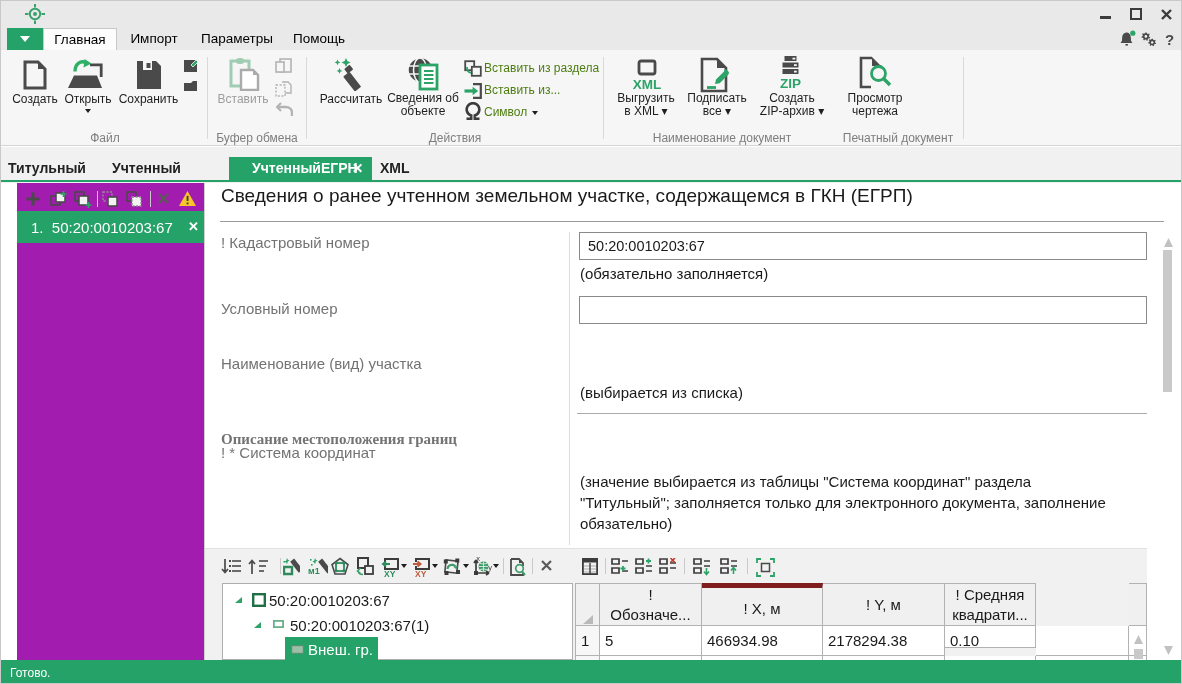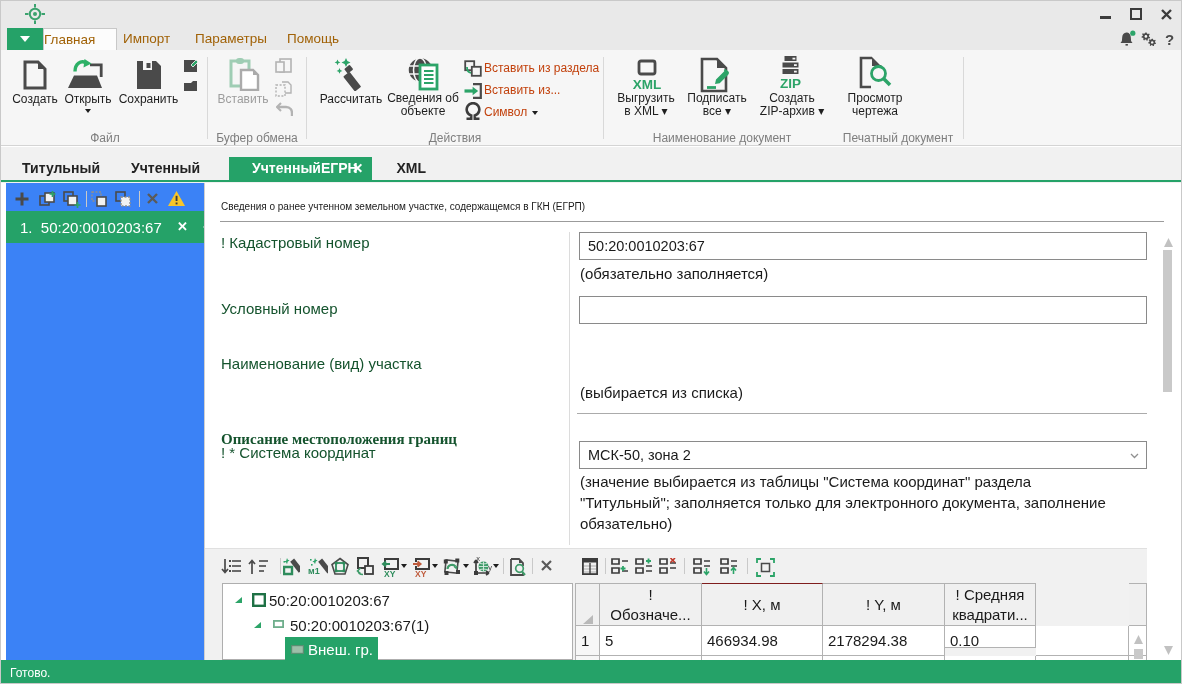--- a/index.html
+++ b/index.html
@@ -7,46 +7,46 @@
 body { font-family:"Liberation Sans", sans-serif; position:relative; background:#fff; color:#1a1a1a; }
 .abs { position:absolute; }
 #frame { position:absolute; left:0; top:0; width:1182px; height:684px; border:1px solid #c9c9c9; pointer-events:none; z-index:99; }
 
 #titlebar { position:absolute; left:0; top:0; width:1182px; height:28px; background:#e9e9e9; }
 #title-text { position:absolute; left:59px; top:8px; font-size:11px; color:#2b2b2b; }
 
 #ribbontabs { position:absolute; left:0; top:28px; width:1182px; height:22px; background:#e9e9e9; }
 #greenbtn { position:absolute; left:7px; top:0px; width:36px; height:22px; background:#25a268; }
 #greenbtn:after { content:""; position:absolute; left:13px; top:8px; border-left:5px solid transparent; border-right:5px solid transparent; border-top:6px solid #fff; }
-.rtab { position:absolute; top:0; height:22px; font-size:13.5px; line-height:21px; color:#a16207; }
+.rtab { position:absolute; top:0; height:22px; font-size:13.5px; line-height:21px; text-align:center; color:#000000; }
 #rtab-active { background:#fcfcfc; border:1px solid #c8c8c8; border-bottom:none; }
 
 #ribbon { position:absolute; left:0; top:50px; width:1182px; height:96px; background:#f6f6f6; border-bottom:1px solid #d4d4d4; }
 .gsep { position:absolute; top:7px; height:82px; width:1px; background:#d9d9d9; }
 .glabel { position:absolute; top:81px; font-size:12px; color:#7e7e7e; text-align:center; }
 .biglabel { position:absolute; font-size:12px; color:#1e1e1e; text-align:center; line-height:13px; top:43px; }
-.smalllabel { position:absolute; font-size:12px; color:#c2410c; }
+.smalllabel { position:absolute; font-size:12px; color:#4d7c0f; }
 
 #doctabs { position:absolute; left:0; top:147px; width:1182px; height:36px; background:#f1f1f1; }
-.dtab { position:absolute; top:10px; height:23px; font-size:14px; font-weight:700; line-height:23px; color:#222; text-align:right; }
+.dtab { position:absolute; top:10px; height:23px; font-size:14px; font-weight:700; line-height:23px; color:#222; text-align:left; }
 #dtab-act { background:#25a268; color:#fff; }
 #doctab-underline { position:absolute; left:0; top:33px; width:1182px; height:2px; background:#25a268; }
 
-#leftpanel { position:absolute; left:6px; top:183px; width:204px; height:477px; background:#3b82f6; }
+#leftpanel { position:absolute; left:17px; top:183px; width:204px; height:477px; background:#a21caf; }
 #lsplit { position:absolute; left:204px; top:183px; width:1px; height:477px; background:#cfcfcf; }
 #selitem { position:absolute; left:0px; top:28px; width:204px; height:32px; background:#25a268; color:#fff; }
 #selitem .txt { position:absolute; left:14px; top:8px; font-size:15px; }
 #selitem .x { position:absolute; left:171px; top:8px; font-size:13px; font-weight:700; }
 #selnotch { position:absolute; left:197px; top:39px; width:0; height:0; border-top:5.5px solid transparent; border-bottom:5.5px solid transparent; border-right:7px solid #fff; }
 
 #main { position:absolute; left:205px; top:183px; width:977px; height:477px; background:#fff; }
-#form-title { position:absolute; left:16px; top:18px; font-size:10px; color:#1a1a1a; }
+#form-title { position:absolute; left:16px; top:2px; font-size:19px; color:#1a1a1a; }
 #title-line { position:absolute; left:15px; top:38px; width:944px; height:1px; background:#9b9b9b; }
 #vline { position:absolute; left:364px; top:49px; width:1px; height:313px; background:#dcdcdc; }
-.flabel { position:absolute; left:16px; font-size:15px; color:#14532d; }
+.flabel { position:absolute; left:16px; font-size:15px; color:#737373; }
 .field { position:absolute; left:374px; width:568px; height:28px; border:1px solid #8a8a8a; background:#fff; font-size:14.5px; line-height:26px; padding-left:8px; }
 .fnote { position:absolute; left:375px; font-size:15px; color:#1a1a1a; line-height:21px; }
 .chev { position:absolute; right:7px; top:11px; width:9px; height:6px; }
 #sb-up { position:absolute; left:959px; top:55px; }
 #sb-thumb { position:absolute; left:958px; top:67px; width:9px; height:142px; background:#c9c9c9; }
 #sb-dn { position:absolute; left:959px; top:463px; }
 
 #bottom { position:absolute; left:205px; top:548px; width:942px; height:112px; background:#f1f1f1; border-top:1px solid #e0e0e0; }
 .tsep { position:absolute; top:9px; width:1px; height:16px; background:#c9c9c9; }
 #tree { position:absolute; left:17px; top:34px; width:351px; height:77px; background:#fff; border:1px solid #aeaeae; font-size:15px; }
@@ -299,25 +299,20 @@
   <div class="flabel" style="top:51px;">! Кадастровый номер</div>
   <div class="field" style="top:49px;">50:20:0010203:67</div>
   <div class="fnote" style="top:80px;">(обязательно заполняется)</div>
   <div class="flabel" style="top:117px;">Условный номер</div>
   <div class="field" style="top:113px;"></div>
   <div class="flabel" style="top:172px;">Наименование (вид) участка</div>
   <div class="fnote" style="top:199px;">(выбирается из списка)</div>
   <div class="abs" style="left:372px;top:230px;width:570px;height:1px;background:#ababab;"></div>
   <div class="flabel" style="top:248px;font-weight:700;font-family:Liberation Serif, serif;">Описание местоположения границ</div>
   <div class="flabel" style="top:261px;">! * Система координат</div>
-  <div class="field" style="top:258px;">МСК-50, зона 2
-    <svg class="chev" width="9" height="6" viewBox="0 0 9 6">
-        <path d="M1 1 L4.5 4.5 L8 1" stroke="#909090" stroke-width="1.3" fill="none"></path>
-      </svg>
-  </div>
   <div class="fnote" style="top:288px;">(значение выбирается из таблицы "Система координат" раздела<br>"Титульный"; заполняется только для электронного документа, заполнение<br>обязательно)</div>
   <svg id="sb-up" width="9" height="9" viewBox="0 0 9 9">
       <path d="M4.5 0 L9 9 H0 Z" fill="#c1c1c1"></path>
     </svg>
   <div id="sb-thumb"></div>
   <svg id="sb-dn" width="9" height="9" viewBox="0 0 9 9">
       <path d="M4.5 9 L9 0 H0 Z" fill="#c1c1c1"></path>
     </svg>
 </div>
 
@@ -474,21 +469,21 @@
     <div class="abs" style="left:62px;top:53px;width:93px;height:24px;background:#25a268;"></div>
     <svg class="abs" style="left:68px;top:61px" width="13" height="9" viewBox="0 0 13 9">
         <rect x="0.5" y="0.5" width="12" height="8" fill="#9dbfa9" stroke="#5a8f72" stroke-width="1.4"></rect>
       </svg>
     <div class="abs" style="left:85px;top:57px;color:#fff;">Внеш. гр.</div>
   </div>
   <div id="grid">
 
     <div class="hc" style="left:0;top:0;width:25px;height:43px;border-left:1px solid #b2b2b2;border-top:1px solid #b2b2b2;"></div>
     <div class="hc" style="left:25px;top:0;width:102px;height:43px;border-top:1px solid #b2b2b2;padding-top:1px;">!<br>Обозначе...</div>
-    <div class="hc" style="left:127px;top:0;width:121px;height:43px;border-top:1px solid #7f1d1d;line-height:41px;">! X, м</div>
+    <div class="hc" style="left:127px;top:0;width:121px;height:43px;border-top:5px solid #7f1d1d;line-height:41px;">! X, м</div>
     <div class="hc" style="left:248px;top:0;width:122px;height:43px;border-top:1px solid #b2b2b2;line-height:41px;">! Y, м</div>
     <div class="hc" style="left:370px;top:0;width:91px;height:43px;border-top:1px solid #b2b2b2;padding-top:1px;">! Средняя<br>квадрати...</div>
     <div class="hc" style="left:554px;top:0;width:18px;height:43px;border-top:1px solid #b2b2b2;"></div>
     <svg class="abs" style="left:8px;top:32px" width="10" height="9" viewBox="0 0 10 9">
         <path d="M0 9 L10 9 L10 0 Z" fill="#b9b9b9"></path>
       </svg>
 
     <div class="bc" style="left:0;top:43px;width:25px;height:30px;border-left:1px solid #b2b2b2;background:#f7f7f7;">1</div>
     <div class="bc" style="left:25px;top:43px;width:102px;height:30px;">5</div>
     <div class="bc" style="left:127px;top:43px;width:121px;height:30px;">466934.98</div>

